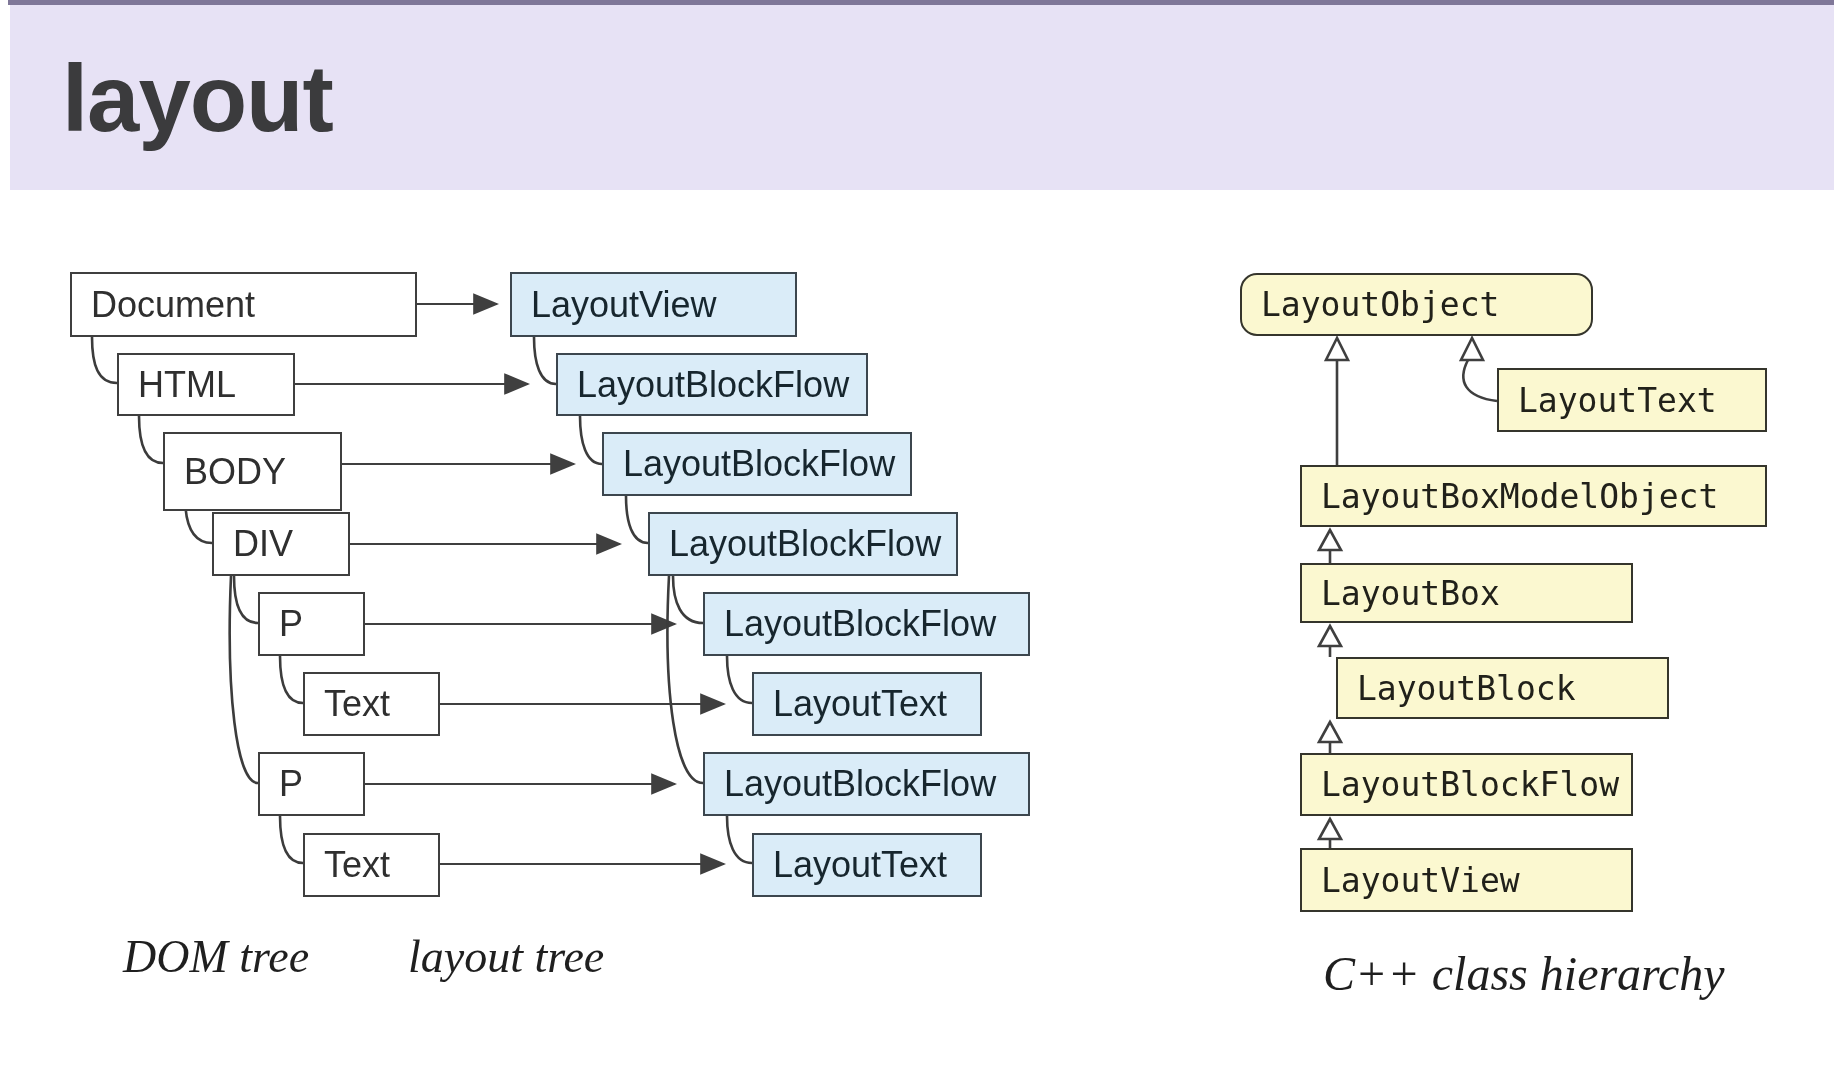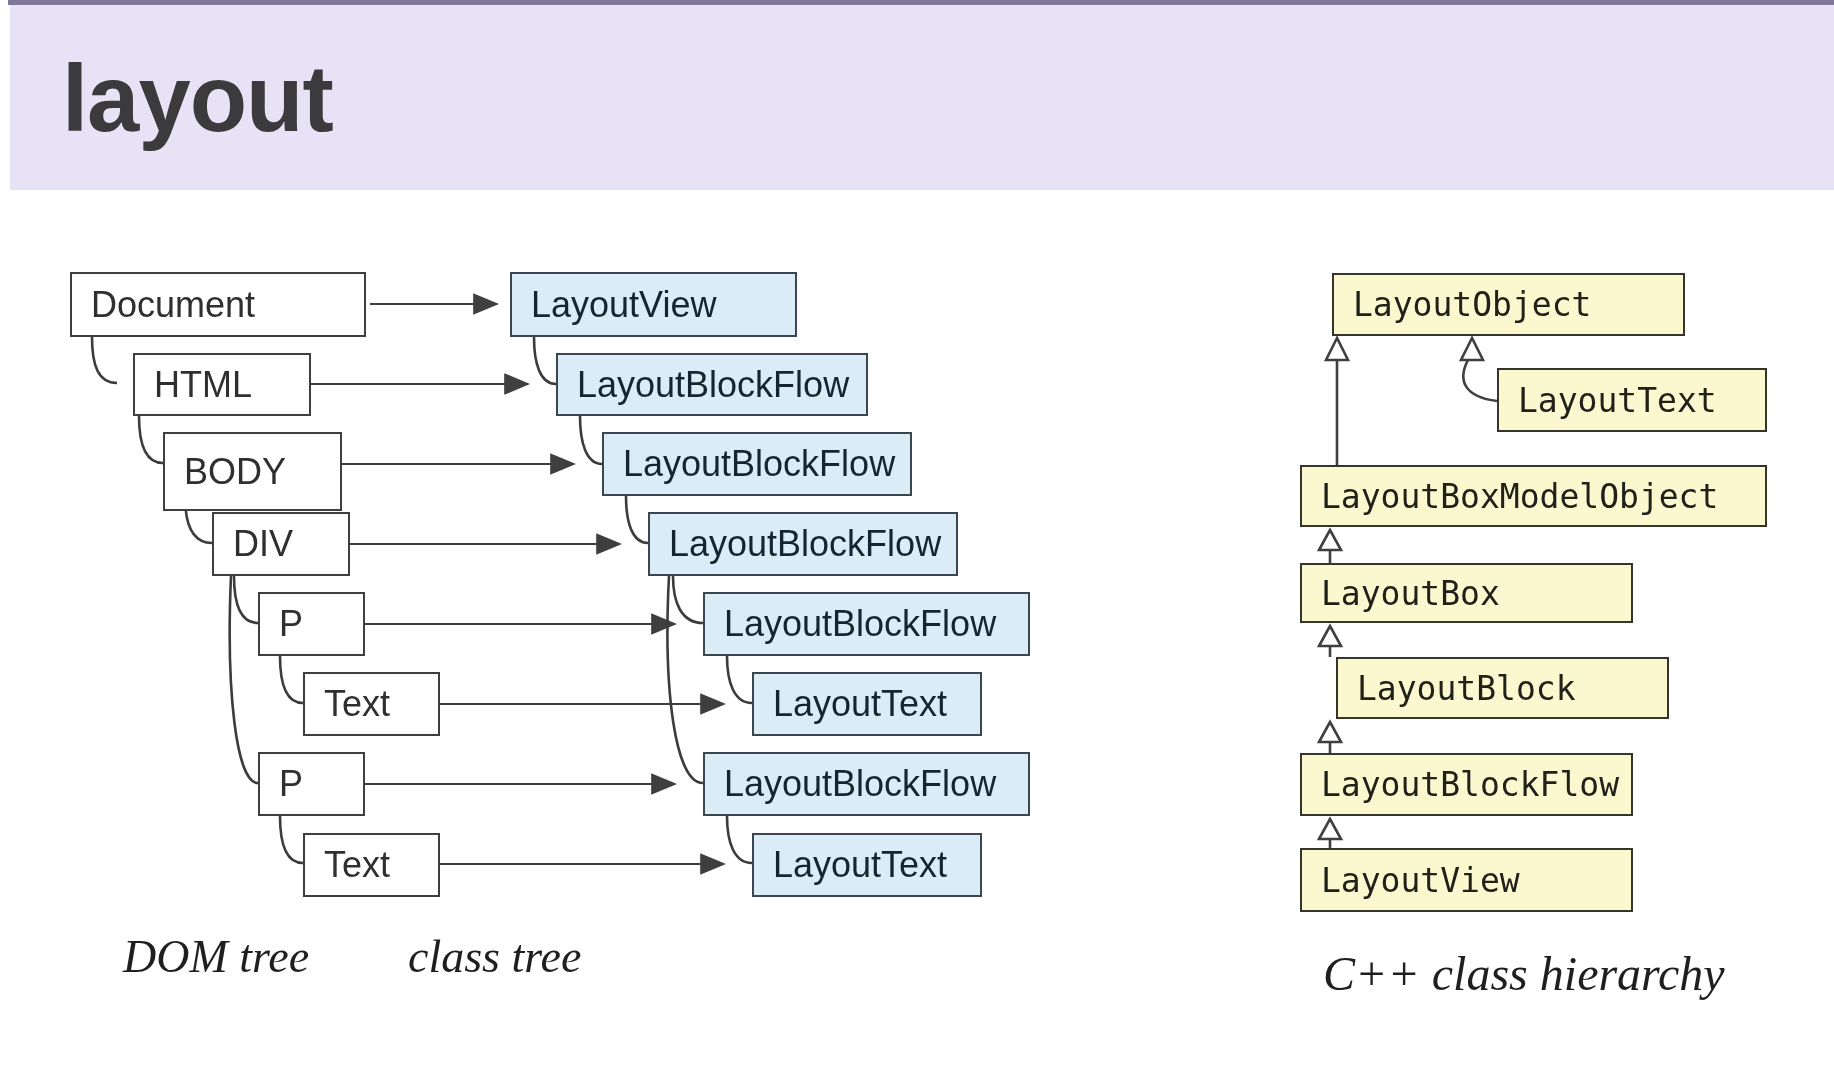--- a/index.html
+++ b/index.html
@@ -87,43 +87,43 @@
       <line x1="1330" y1="550" x2="1330" y2="563"></line>
       <polygon points="1330,626 1319,646 1341,646" fill="#ffffff"></polygon>
       <line x1="1330" y1="646" x2="1330" y2="657"></line>
       <polygon points="1330,722 1319,742 1341,742" fill="#ffffff"></polygon>
       <line x1="1330" y1="742" x2="1330" y2="753"></line>
       <polygon points="1330,819 1319,839 1341,839" fill="#ffffff"></polygon>
       <line x1="1330" y1="839" x2="1330" y2="848"></line>
     </g>
   </svg>
 
-  <div class="box dom-box" style="left:70px;top:272px;width:296px;height:65px;">Document</div>
-  <div class="box dom-box" style="left:117px;top:353px;width:178px;height:63px;margin-left:16px;">HTML</div>
+  <div class="box dom-box" style="left:70px;top:272px;width:347px;height:65px;">Document</div>
+  <div class="box dom-box" style="left:117px;top:353px;width:178px;height:63px;">HTML</div>
   <div class="box dom-box" style="left:163px;top:432px;width:179px;height:79px;">BODY</div>
   <div class="box dom-box" style="left:212px;top:512px;width:138px;height:64px;">DIV</div>
   <div class="box dom-box" style="left:258px;top:592px;width:107px;height:64px;">P</div>
   <div class="box dom-box" style="left:303px;top:672px;width:137px;height:64px;">Text</div>
   <div class="box dom-box" style="left:258px;top:752px;width:107px;height:64px;">P</div>
   <div class="box dom-box" style="left:303px;top:833px;width:137px;height:64px;">Text</div>
 
   <div class="box blue-box" style="left:510px;top:272px;width:287px;height:65px;">LayoutView</div>
   <div class="box blue-box" style="left:556px;top:353px;width:312px;height:63px;">LayoutBlockFlow</div>
   <div class="box blue-box" style="left:602px;top:432px;width:310px;height:64px;">LayoutBlockFlow</div>
   <div class="box blue-box" style="left:648px;top:512px;width:310px;height:64px;">LayoutBlockFlow</div>
   <div class="box blue-box" style="left:703px;top:592px;width:327px;height:64px;">LayoutBlockFlow</div>
   <div class="box blue-box" style="left:752px;top:672px;width:230px;height:64px;">LayoutText</div>
   <div class="box blue-box" style="left:703px;top:752px;width:327px;height:64px;">LayoutBlockFlow</div>
   <div class="box blue-box" style="left:752px;top:833px;width:230px;height:64px;">LayoutText</div>
 
-  <div class="box yellow-box" style="left:1332px;top:273px;width:353px;height:63px;">LayoutObject</div>
+  <div class="box yellow-box" style="left:1240px;top:273px;width:353px;height:63px;border-radius:17px;">LayoutObject</div>
   <div class="box yellow-box" style="left:1497px;top:368px;width:270px;height:64px;">LayoutText</div>
   <div class="box yellow-box" style="left:1300px;top:465px;width:467px;height:62px;">LayoutBoxModelObject</div>
   <div class="box yellow-box" style="left:1300px;top:563px;width:333px;height:60px;">LayoutBox</div>
   <div class="box yellow-box" style="left:1336px;top:657px;width:333px;height:62px;">LayoutBlock</div>
   <div class="box yellow-box" style="left:1300px;top:753px;width:333px;height:63px;">LayoutBlockFlow</div>
   <div class="box yellow-box" style="left:1300px;top:848px;width:333px;height:64px;">LayoutView</div>
 
   <div class="caption" style="left:123px;top:930px;">DOM tree</div>
-  <div class="caption" style="left:408px;top:930px;">class tree</div>
+  <div class="caption" style="left:408px;top:930px;">layout tree</div>
   <div class="caption caption-cpp" style="left:1317px;top:946px;">C++ class hierarchy</div>
 
 </div>
 
 </body></html>

